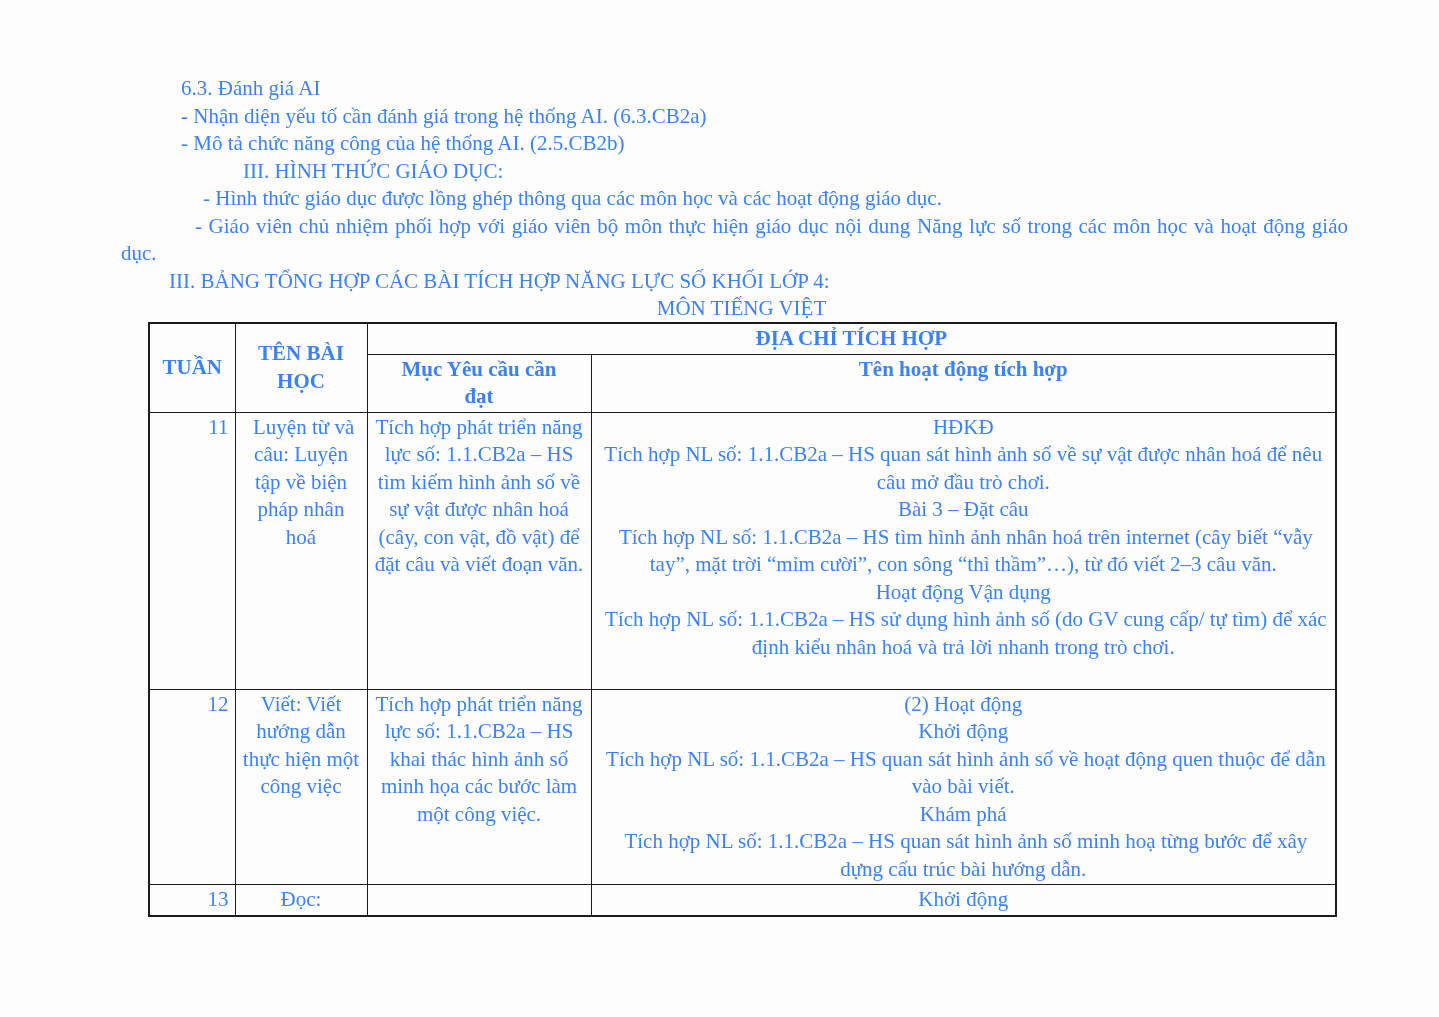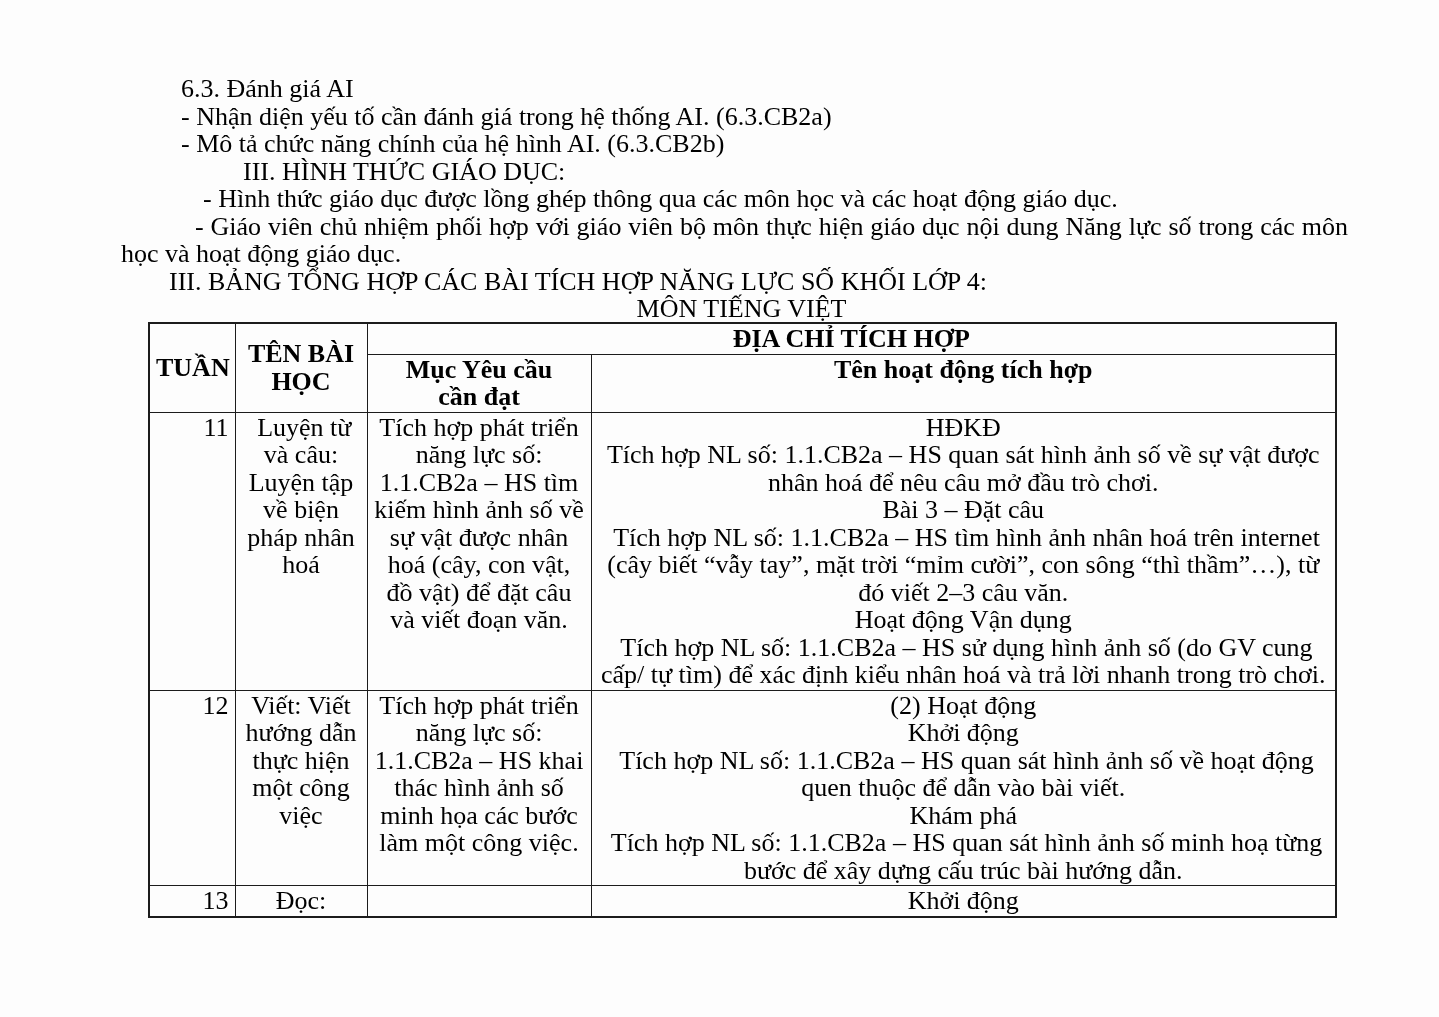--- a/index.html
+++ b/index.html
@@ -1,19 +1,19 @@
 <!DOCTYPE html>
 <html><head>
 <meta charset="utf-8">
 <style>
   html,body { margin:0; padding:0; background:#ffffff; }
   .page {
     position:relative; width:1439px; height:1017px; background:#fdfdfd;
     font-family:"Liberation Serif","DejaVu Serif",serif;
-    font-size:26px; line-height:27.5px; color:#000000; overflow:hidden;
+    font-size:21px; line-height:27.5px; color:#3b82f6; overflow:hidden;
   }
   .content { position:absolute; left:121px; top:75px; width:1227px; }
   p { margin:0; }
   .b   { font-weight:normal;margin-left:48px; }
   .it  { }
   .ind60 { text-indent:60px; }
   .ind74 { text-indent:74px; }
   .ind82 { text-indent:82px; }
   .just  { text-align:justify; }
   .subject { margin-left:27px; width:1187px; text-align:center; font-weight:normal; }
@@ -38,21 +38,21 @@
 </head>
 <body>
 
 <div class="page">
   <div class="content">
 
     <p class="ind60">6.3. Đánh giá AI</p>
 
     <p class="ind60"><span>- Nhận diện yếu tố cần đánh giá trong hệ thống AI. </span><span class="it">(6.3.CB2a)</span></p>
 
-    <p class="ind60"><span>- Mô tả chức năng chính của hệ hình AI. </span><span class="it">(6.3.CB2b)</span></p>
+    <p class="ind60"><span>- Mô tả chức năng công của hệ thống AI. </span><span class="it">(2.5.CB2b)</span></p>
 
     <p class="ind74 b">III. HÌNH THỨC GIÁO DỤC:</p>
 
     <p class="ind82">- Hình thức giáo dục được lồng ghép thông qua các môn học và các hoạt động giáo dục.</p>
 
     <p class="ind74 just">- Giáo viên chủ nhiệm phối hợp với giáo viên bộ môn thực hiện giáo dục nội dung Năng lực số trong các môn học và hoạt động giáo dục.</p>
 
     <p class="b">III. BẢNG TỔNG HỢP CÁC BÀI TÍCH HỢP NĂNG LỰC SỐ KHỐI LỚP 4:</p>
 
     <p class="subject">MÔN TIẾNG VIỆT</p>

